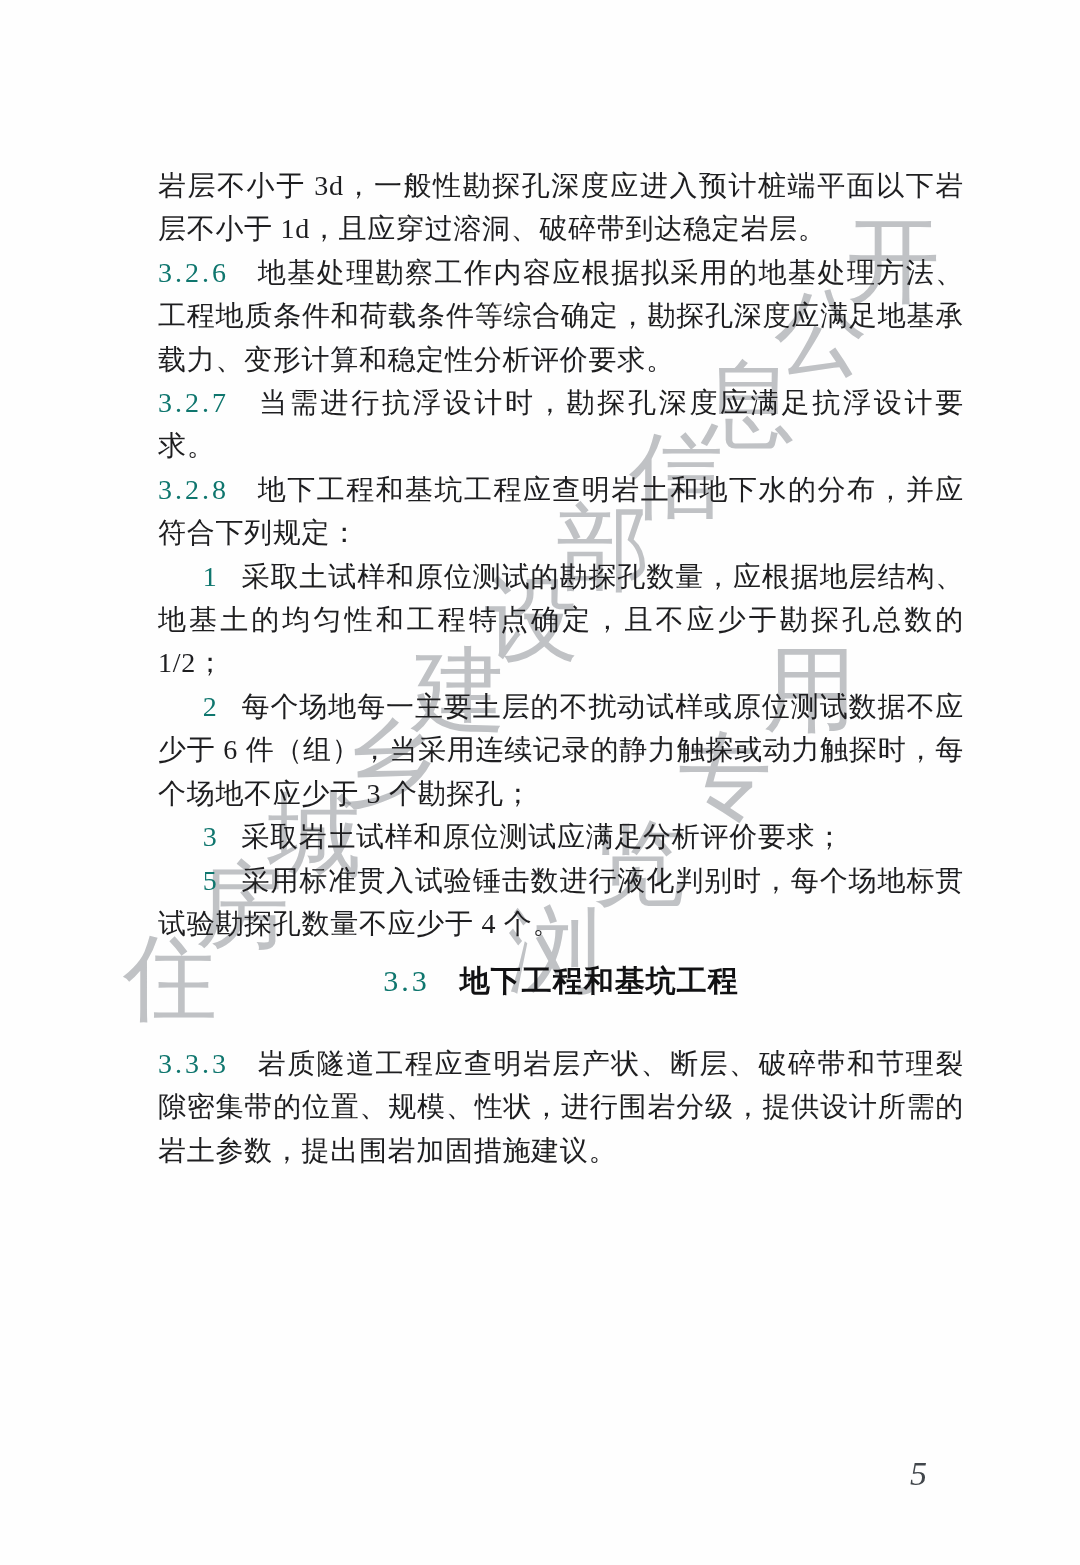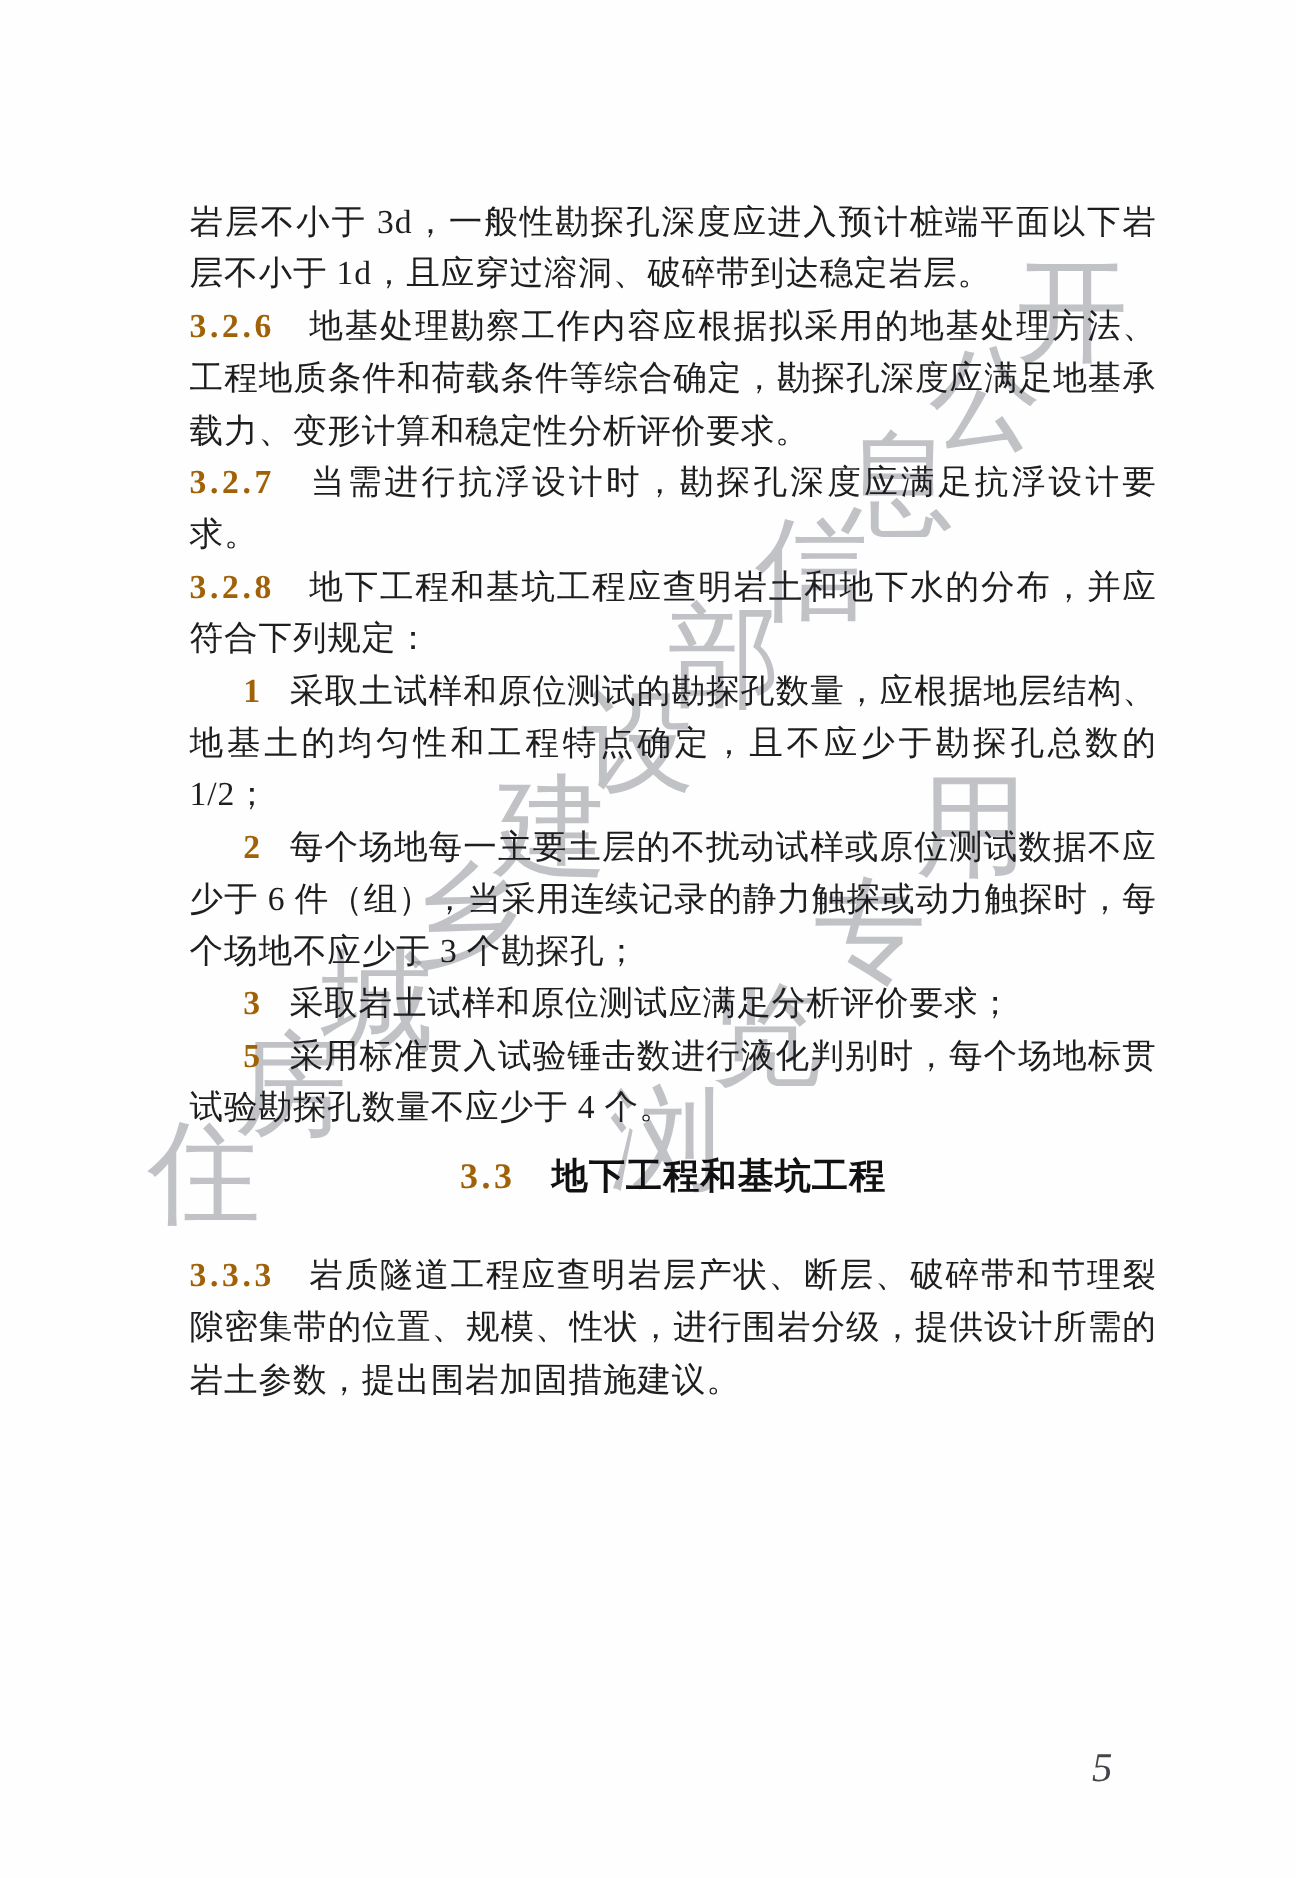--- a/index.html
+++ b/index.html
@@ -35,21 +35,21 @@
     top: 164px;
     width: 806px;
     z-index: 1;
     color: #1e1e20;
     font-size: 28px;
     line-height: 43.4px;
     letter-spacing: 0.7px;
     text-align: justify;
   }
   .para { margin: 0; }
-  .num { font-weight: bold; color: #a16207; }
+  .num { font-weight: normal; color: #0f766e; }
   .clause-num { letter-spacing: 3px; margin-right: 1.0em; }
   .item { text-indent: 1.6em; }
   .item-num { margin-right: 0.85em; }
   .section-heading {
     margin: 14px 0 39px 0;
     font-size: 30px;
     line-height: 43.4px;
     text-align: center;
     font-weight: bold;
     color: #111113;

